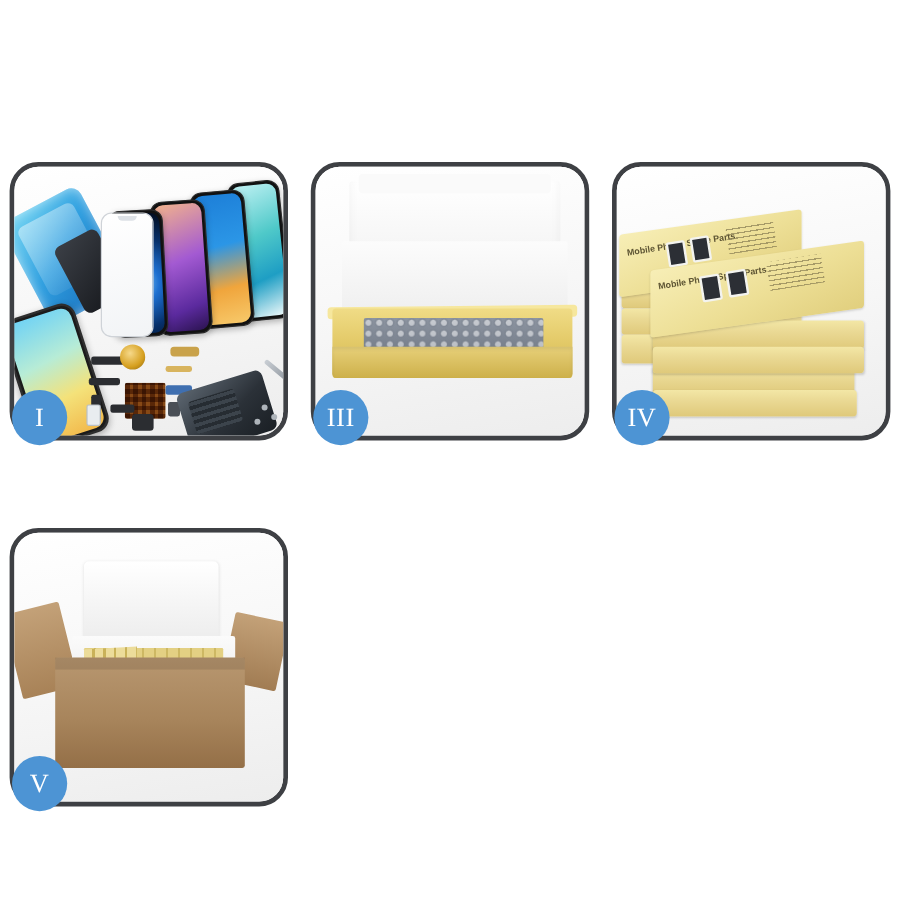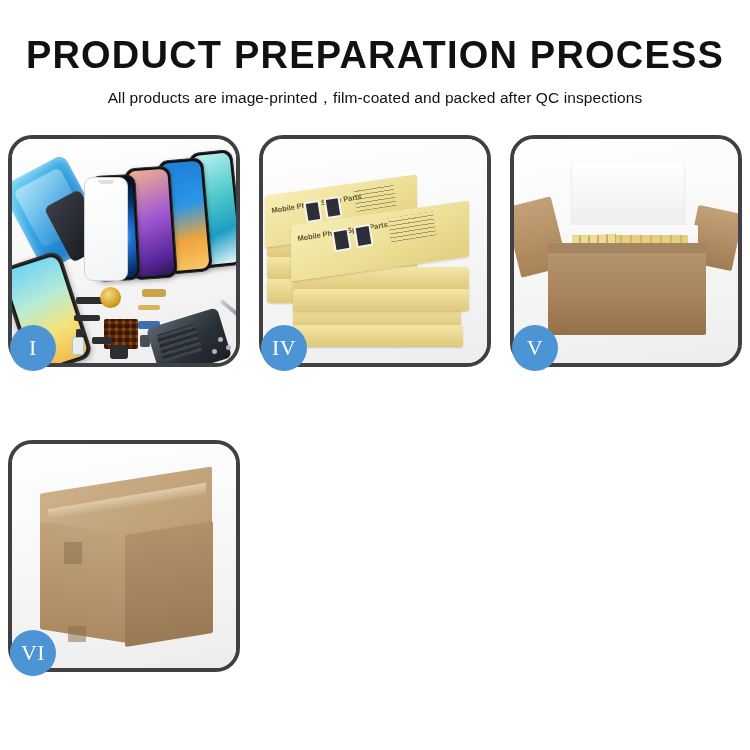--- a/index.html
+++ b/index.html
@@ -305,24 +305,20 @@
     background: linear-gradient(180deg,rgba(226,205,172,.95),rgba(198,172,134,.85));
     transform: skewY(-9deg) rotate(-0.5deg);
   }
   .c6-tab { position:absolute; width:18px; height:22px; background:rgba(140,112,78,.55); border-radius:1px; }
 </style>
 </head>
 <body>
 
 <div class="page">
 
-  <div class="header">
-    <div class="title">PRODUCT PREPARATION PROCESS</div>
-    <div class="subtitle">All products are image-printed，film-coated and packed after QC inspections</div>
-  </div>
 
   <div class="grid">
 
     <div class="panel">
       <div class="panel-inner">
         <div class="p1">
           <div class="lcd-blue"></div>
           <div class="lcd-black"></div>
           <div class="phone ph-d">
               <div class="scr"></div>
@@ -356,20 +352,31 @@
           <div class="tweezer"></div>
           <div class="screw" style="left:206px;top:198px;"></div>
           <div class="screw" style="left:214px;top:206px;"></div>
           <div class="screw" style="left:200px;top:210px;"></div>
         </div>
       </div>
       <div class="badge">I</div>
     </div>
 
 
+    <div class="panel">
+      <div class="panel-inner">
+        <div class="foam-lid"></div>
+        <div class="foam-wall"></div>
+        <div class="ybox-lip"></div>
+        <div class="ybox-base"></div>
+        <div class="bubble-tray"></div>
+        <div class="ybox-front"></div>
+      </div>
+      <div class="badge">III</div>
+    </div>
 
     <div class="panel">
       <div class="panel-inner">
         <div class="stack">
           <div class="sbox" style="left:4px;top:96px;width:150px;height:22px;"></div>
           <div class="sbox" style="left:4px;top:118px;width:150px;height:22px;"></div>
           <div class="sbox" style="left:4px;top:140px;width:150px;height:24px;"></div>
           <div class="sbox" style="left:30px;top:166px;width:168px;height:24px;"></div>
           <div class="sbox" style="left:30px;top:128px;width:176px;height:24px;"></div>
           <div class="sbox" style="left:30px;top:150px;width:176px;height:22px;"></div>
@@ -397,26 +404,15 @@
         <div class="cart-flapR"></div>
         <div class="v-foam-lid"></div>
         <div class="v-foam-box"></div>
         <div class="v-content"></div>
         <div class="v-content2"></div>
         <div class="cart-body"></div>
       </div>
       <div class="badge">V</div>
     </div>
 
-    <div class="panel">
-      <div class="panel-inner">
-        <div class="c6-top"></div>
-        <div class="c6-tape"></div>
-        <div class="c6-left"></div>
-        <div class="c6-right"></div>
-        <div class="c6-tab" style="left:52px;top:98px;"></div>
-        <div class="c6-tab" style="left:56px;top:182px;height:16px;"></div>
-      </div>
-      <div class="badge">VI</div>
-    </div>
 
   </div>
 </div>
 
 </body></html>

